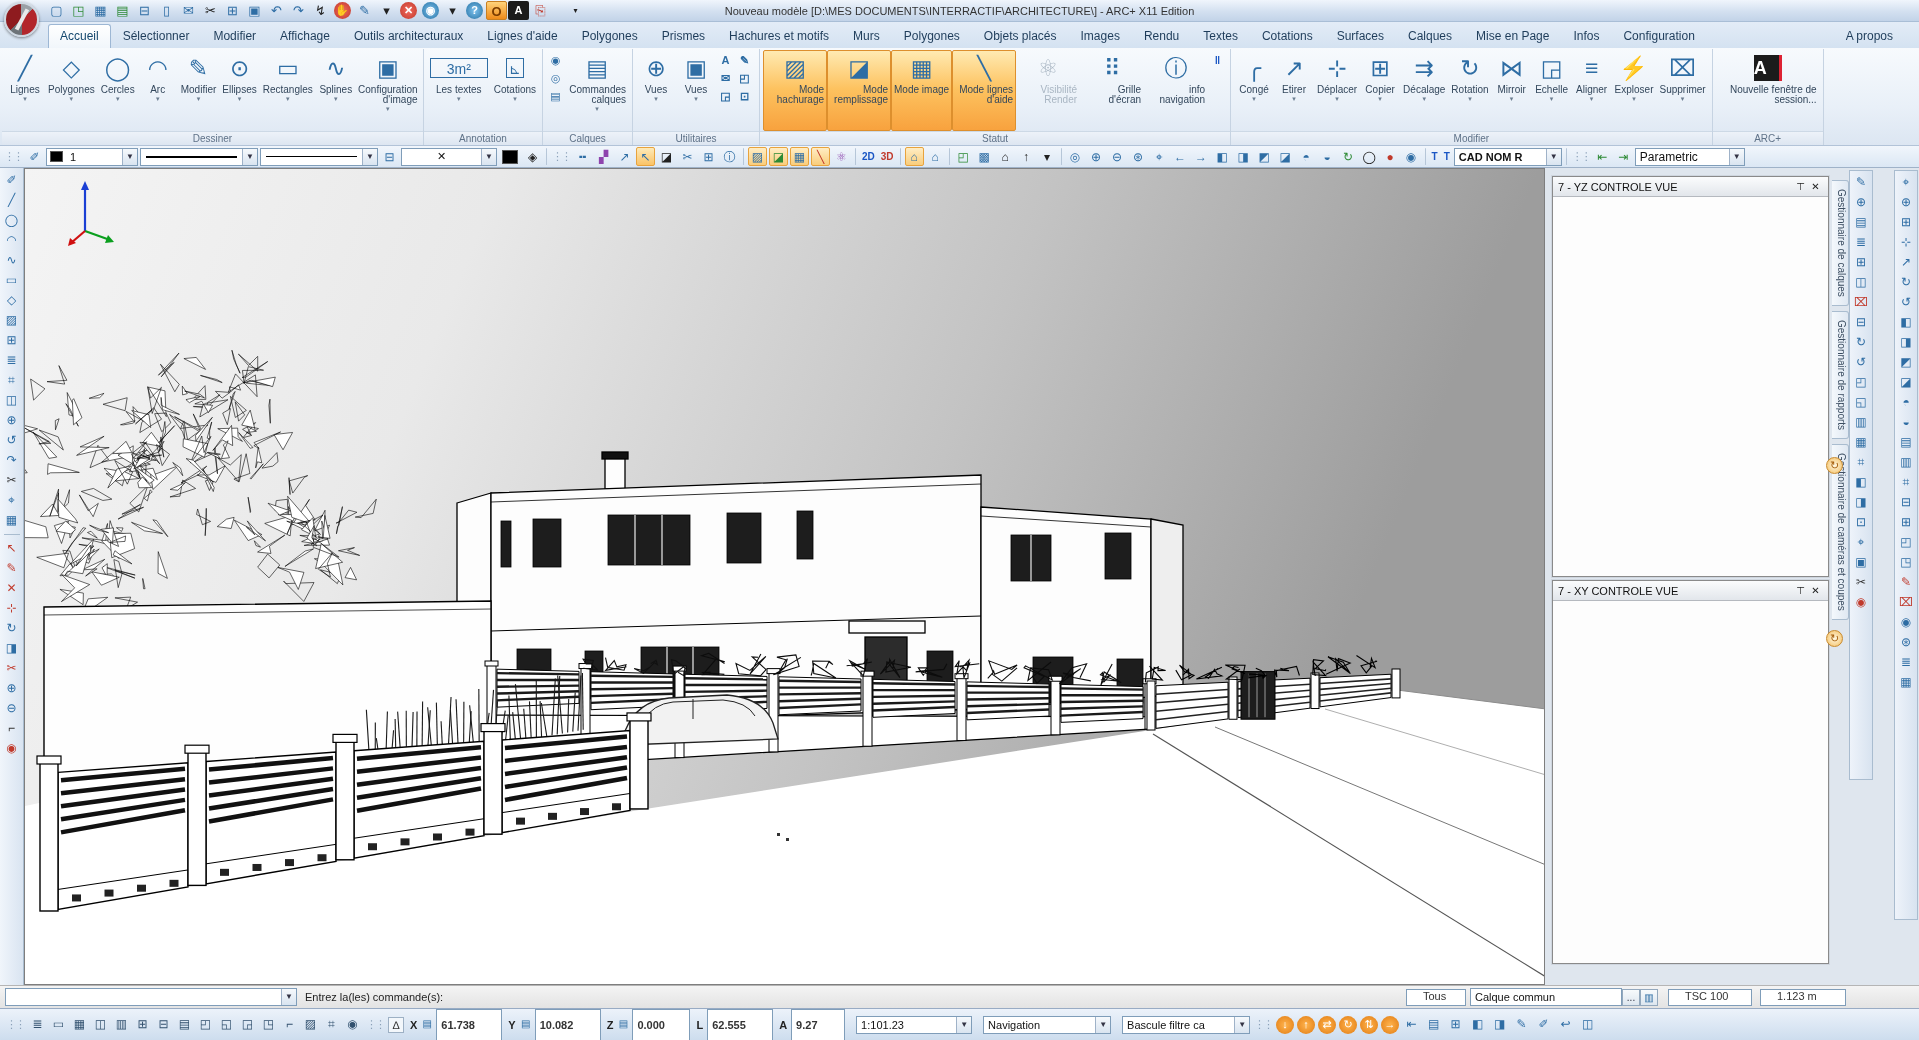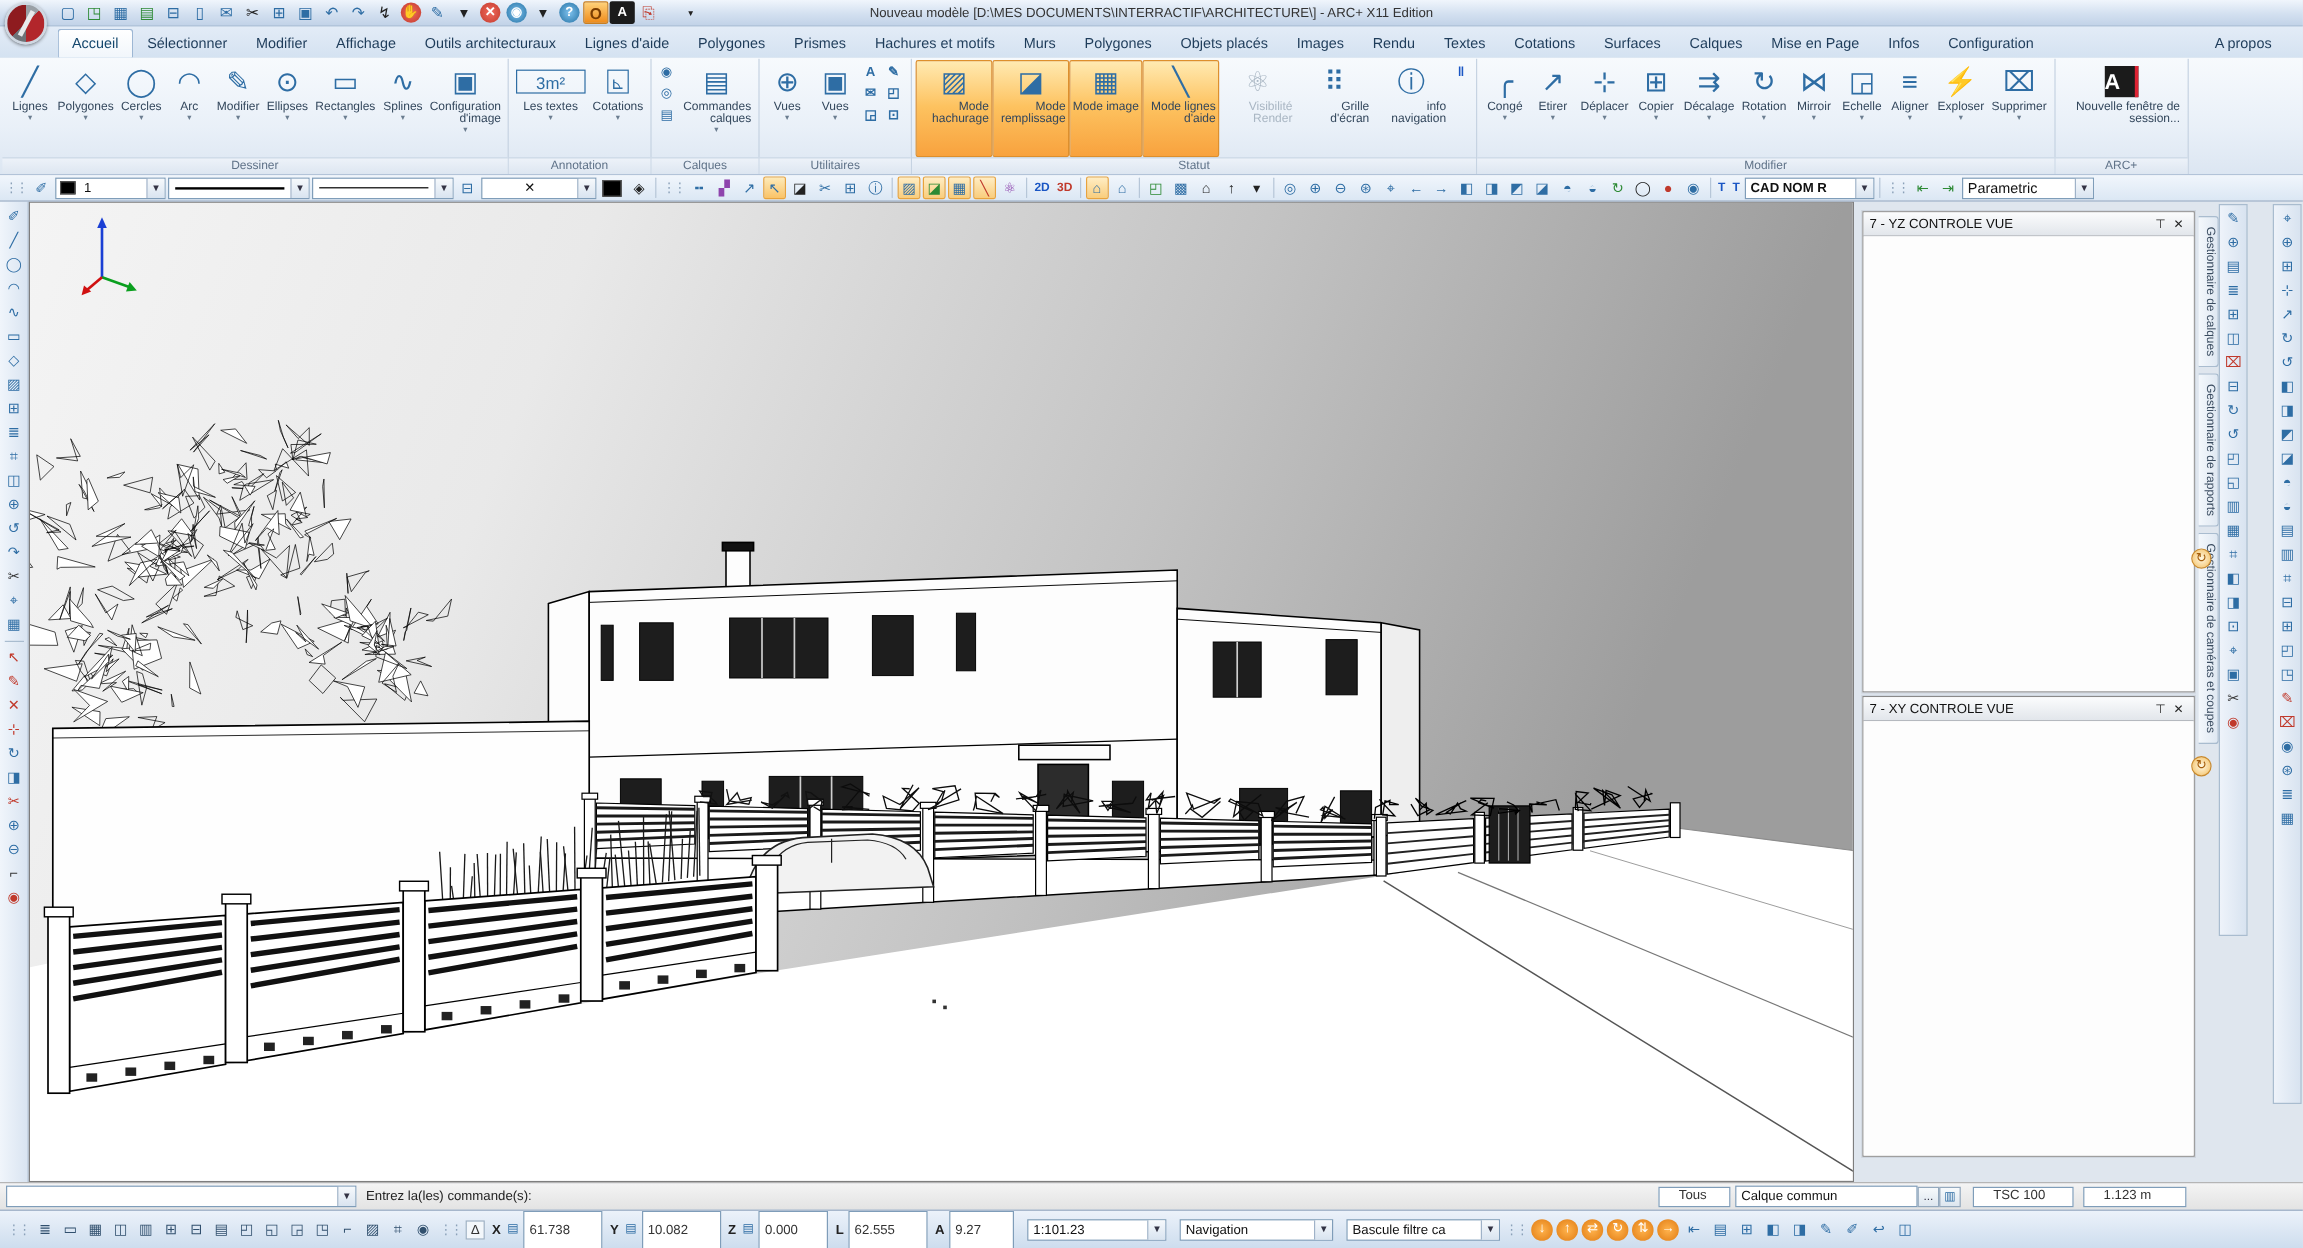--- a/index.html
+++ b/index.html
@@ -73,21 +73,21 @@
   .cmdrow{position:absolute;left:0;right:0;top:985px;height:23px;background:linear-gradient(#f4f4f4,#e3e3e3);border-top:1px solid #b5b5b5;display:flex;align-items:center;padding:0 5px;z-index:10}
   .field{height:17px;border:1px solid #7f9db9;background:#fff;padding:0 16px;font-size:11px;display:flex;align-items:flex-start;white-space:nowrap}
   .cmdlabel{margin-left:8px;color:#222}
   .minibtn{width:18px;height:17px;border:1px solid #93a8bd;background:linear-gradient(#f7fafc,#dde6ef);text-align:center;line-height:15px;font-size:10px;color:#334}
   
   .statusbar{position:absolute;left:0;right:0;top:1008px;height:32px;background:linear-gradient(#ecf2fa,#cdddee);border-top:1px solid #98abc4;display:flex;align-items:center;gap:3px;padding:0 5px;z-index:10}
   .stico{width:19px;height:19px;line-height:18px;text-align:center;font-size:12px;color:#31506e}
   .stico.or{color:#fff;background:radial-gradient(#ffb34d,#e07b12);border-radius:50%;width:18px;height:18px;line-height:17px;font-size:11px}
   .stico.bl{color:#2e6da4}
   .slab{font-weight:bold;color:#222;margin:0 1px 0 3px}
-  .sfield{height:32px;border:1px solid #7f9db9;background:#fff;padding:0 4px;font-size:11px;font-weight:normal;display:flex;align-items:center}
+  .sfield{height:32px;border:1px solid #7f9db9;background:#fff;padding:0 4px;font-size:11px;font-weight:bold;display:flex;align-items:center}
   .lockic{width:12px;height:14px;font-size:10px;color:#2e6da4;text-align:center}
   .dbox{width:16px;height:16px;border:1px solid #9db0c4;background:#f3f7fb;text-align:center;line-height:15px;font-size:11px;color:#333}
 </style>
 </head>
 <body>
 
 <div class="titlebar">
   <div class="titletext">Nouveau modèle [D:\MES DOCUMENTS\INTERRACTIF\ARCHITECTURE\] - ARC+ X11 Edition</div>
 </div>
 <div class="applogo"></div>
@@ -1091,21 +1091,21 @@
       <span>Tous</span>
     </div>
   <div class="combo" style="width:152px;margin-left:4px">
       <span class="val">Calque commun</span>
     </div>
   <span class="minibtn">...</span>
   <span class="minibtn" style="color:#2e6da4">▥</span>
   <div class="field" style="width:84px;margin-left:10px">
       <span>TSC 100</span>
     </div>
-  <div class="field" style="width:86px;margin-left:8px;margin-right:92px">
+  <div class="field" style="width:86px;margin-left:8px;margin-right:68px">
       <span>1.123 m</span>
     </div>
 </div>
 
 <div class="statusbar">
   <span class="grip">⋮⋮</span>
   <span style="display:flex;gap:2px">
       <span class="stico">≣</span>
       <span class="stico">▭</span>
       <span class="stico">▦</span>

